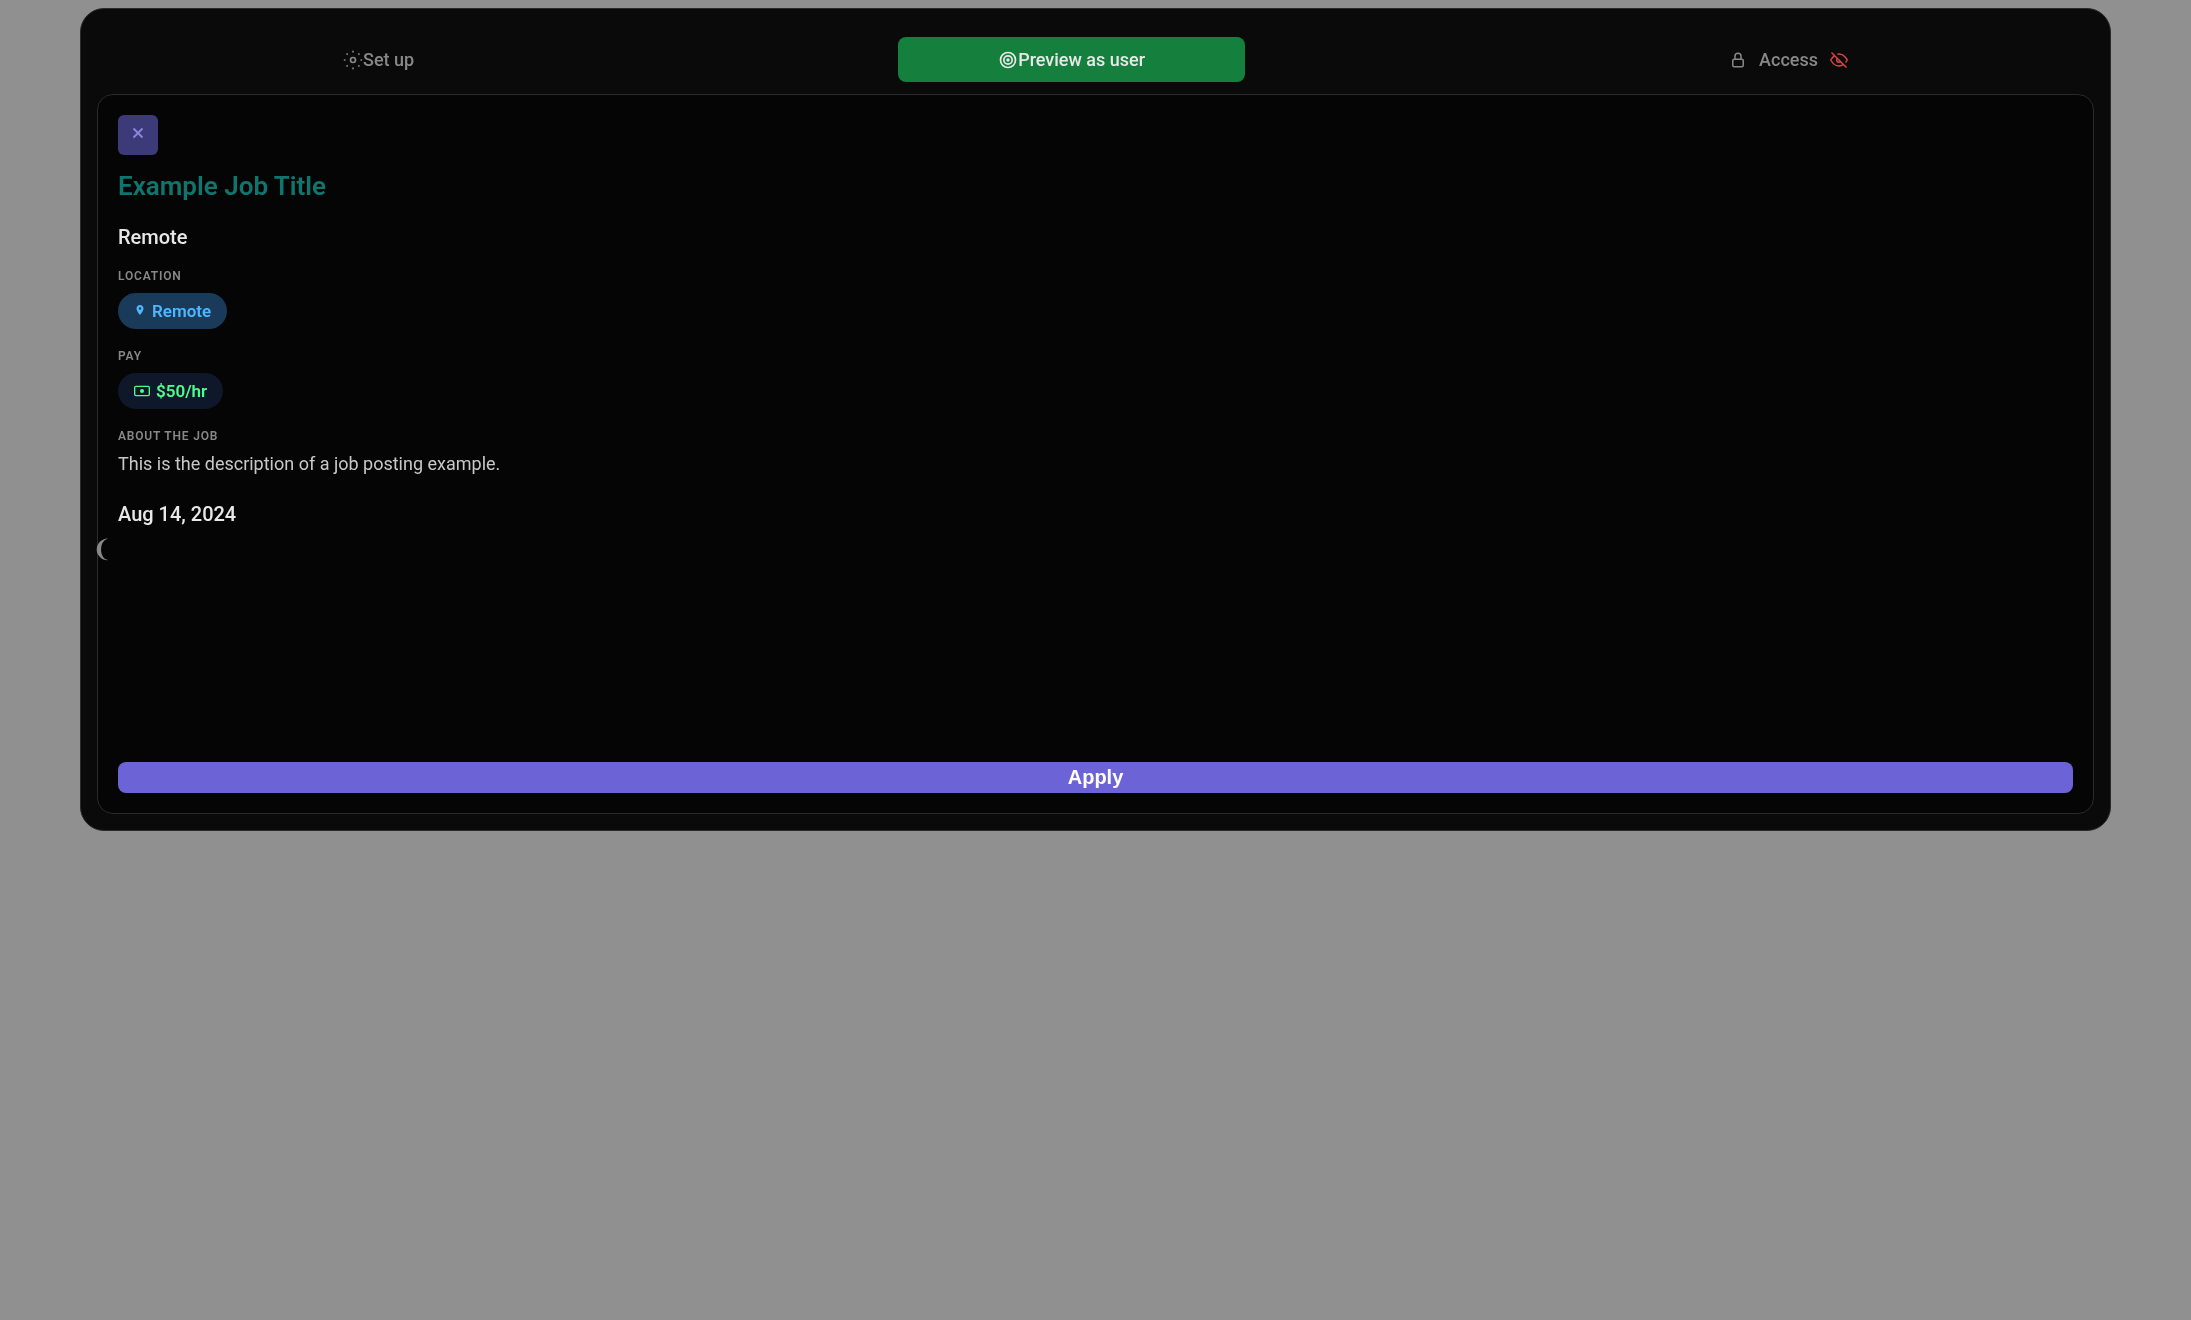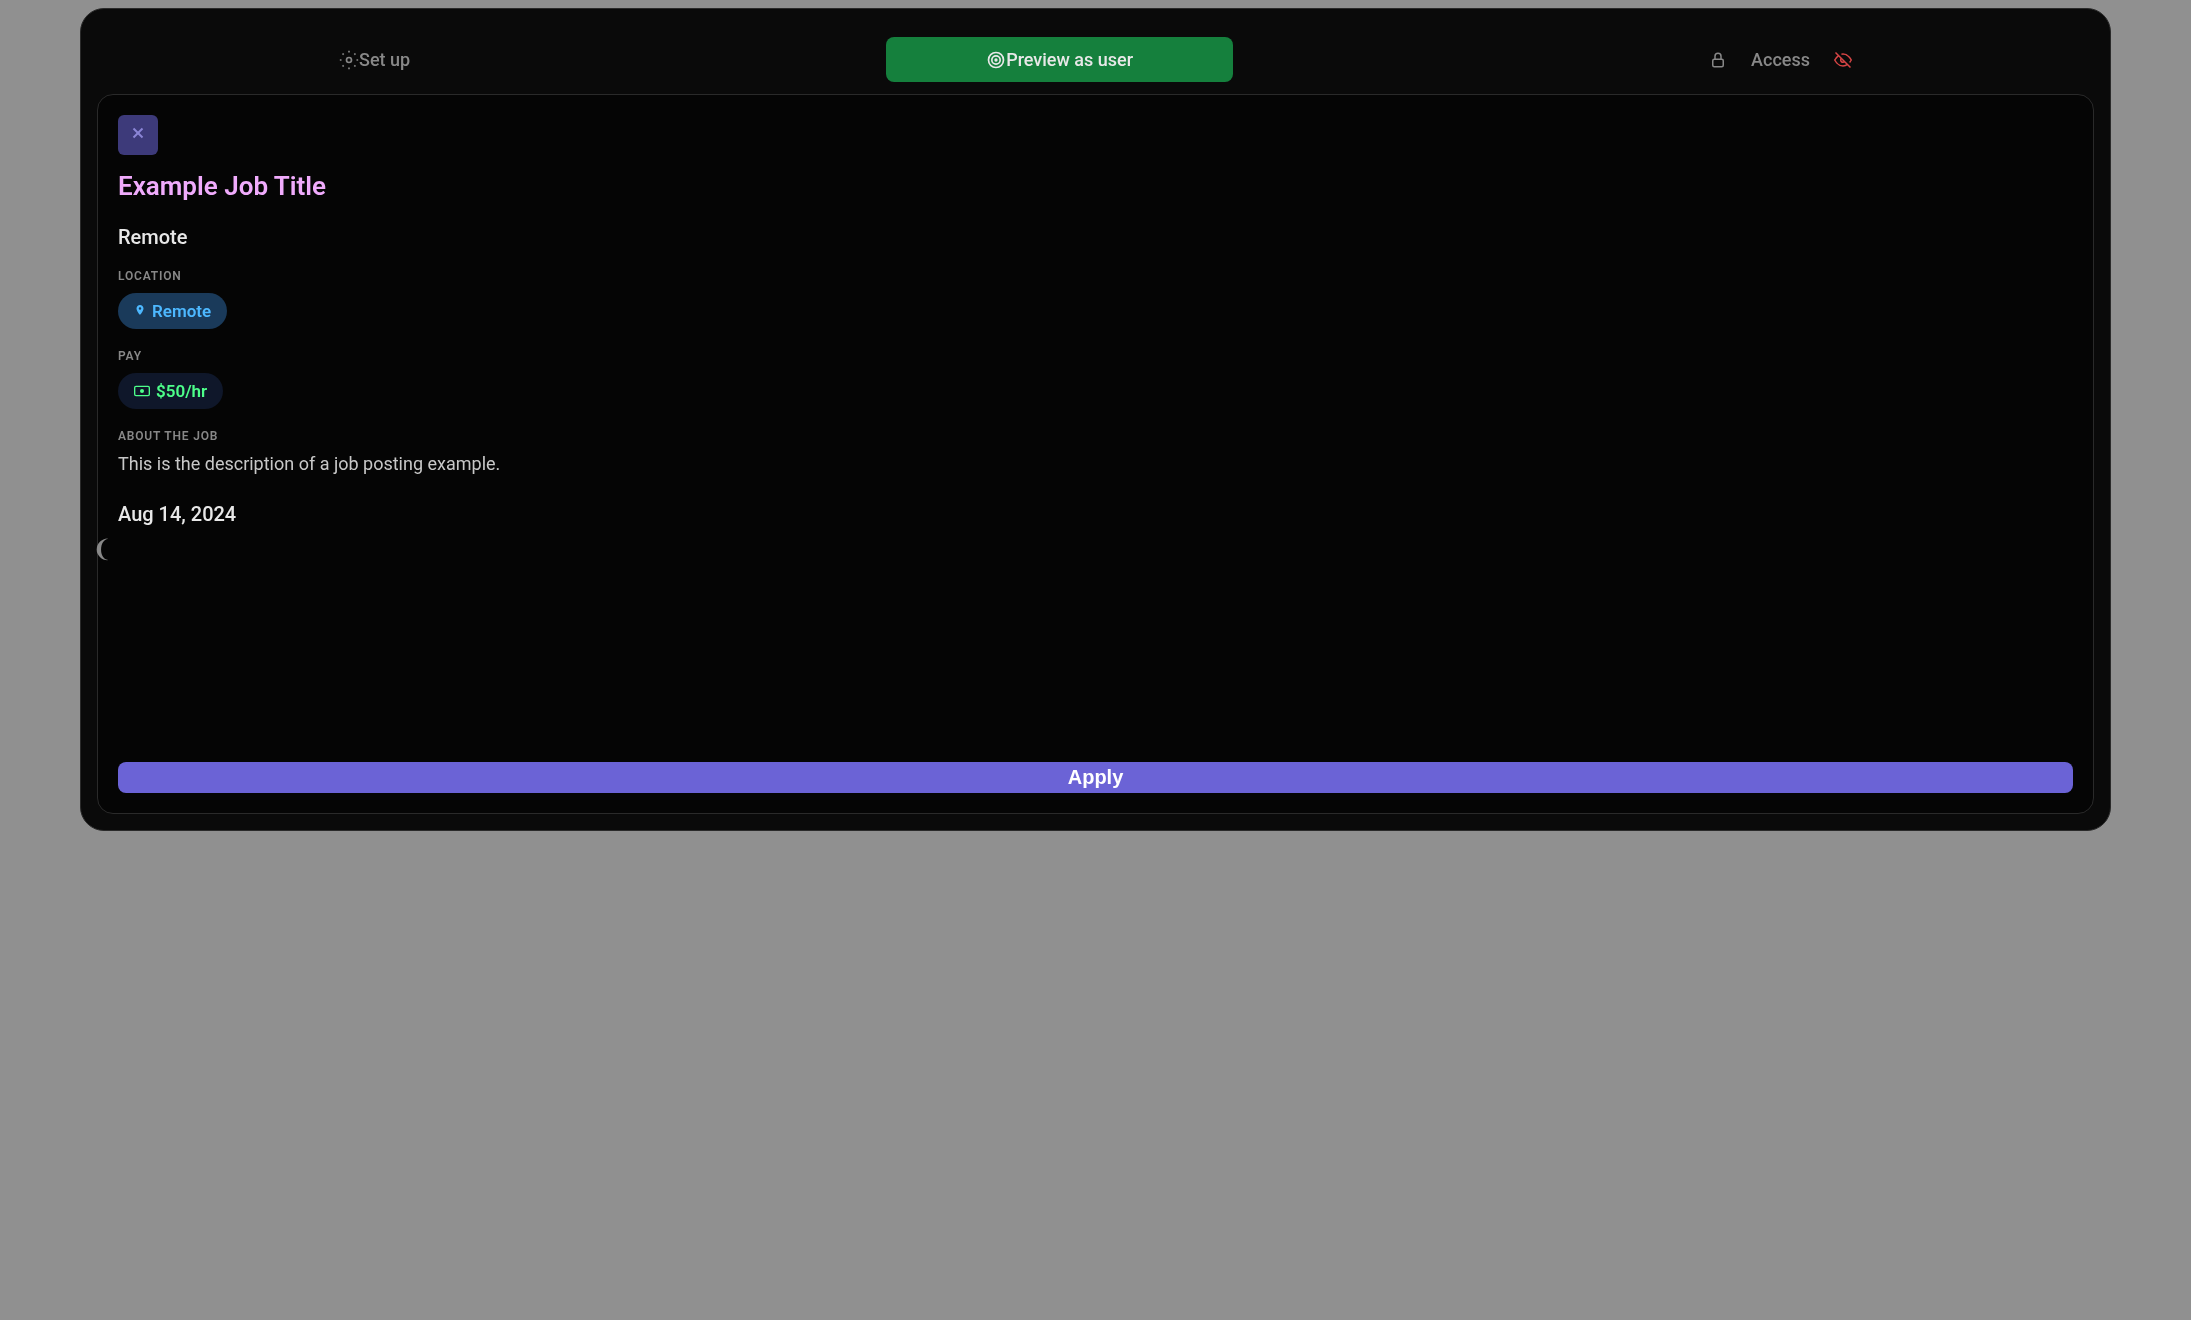--- a/index.html
+++ b/index.html
@@ -41,21 +41,21 @@
       color: #e8e8e8;
       padding: 12px 100px;
     }
     .tab-icon {
       display: flex;
       align-items: center;
     }
     .right-tab {
       display: flex;
       align-items: center;
-      gap: 24px;
+      gap: 12px;
     }
     .content-panel {
       background: #050505;
       border: 1px solid #2a2a2a;
       border-radius: 16px;
       padding: 20px;
       min-height: 720px;
       display: flex;
       flex-direction: column;
       position: relative;
@@ -68,21 +68,21 @@
       display: flex;
       align-items: center;
       justify-content: center;
       cursor: pointer;
       margin-bottom: 16px;
     }
     .close-icon {
       color: #8b85d6;
     }
     .job-title {
-      color: #f0abfc;
+      color: #0f766e;
       font-size: 26px;
       font-weight: 600;
       margin-bottom: 24px;
     }
     .field-group {
       margin-bottom: 20px;
     }
     .field-label {
       color: #888;
       font-size: 12px;

